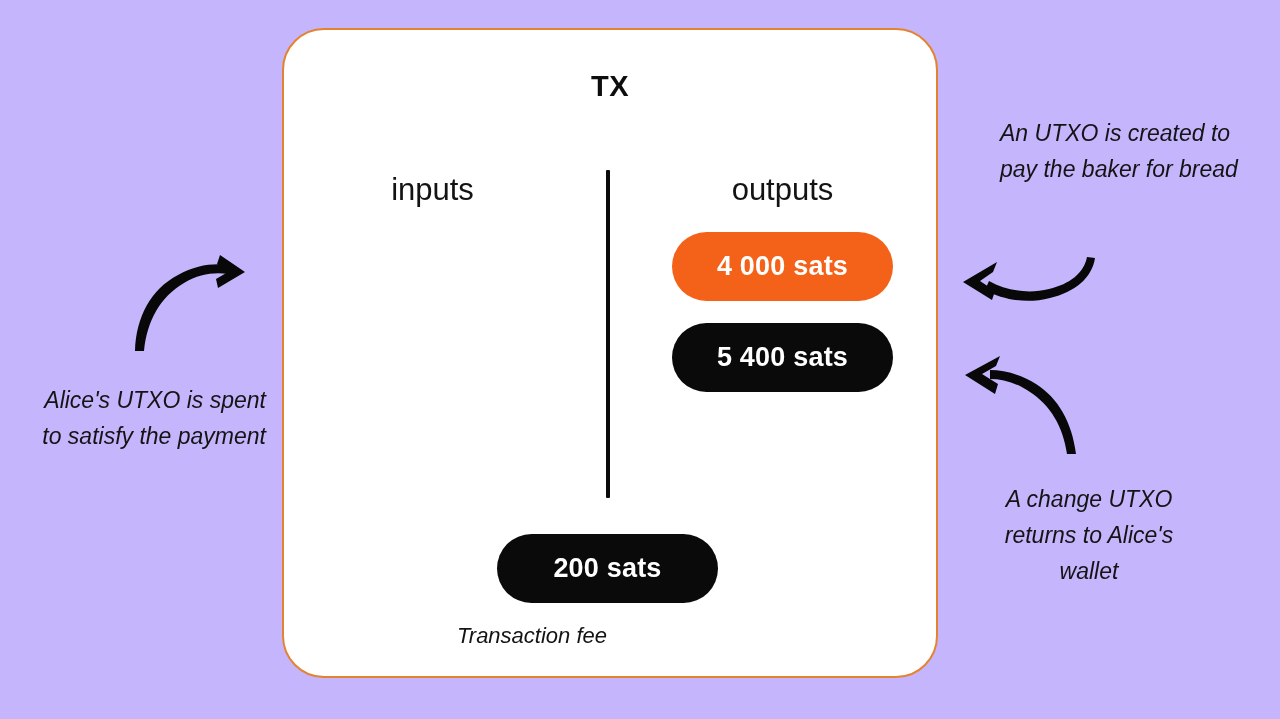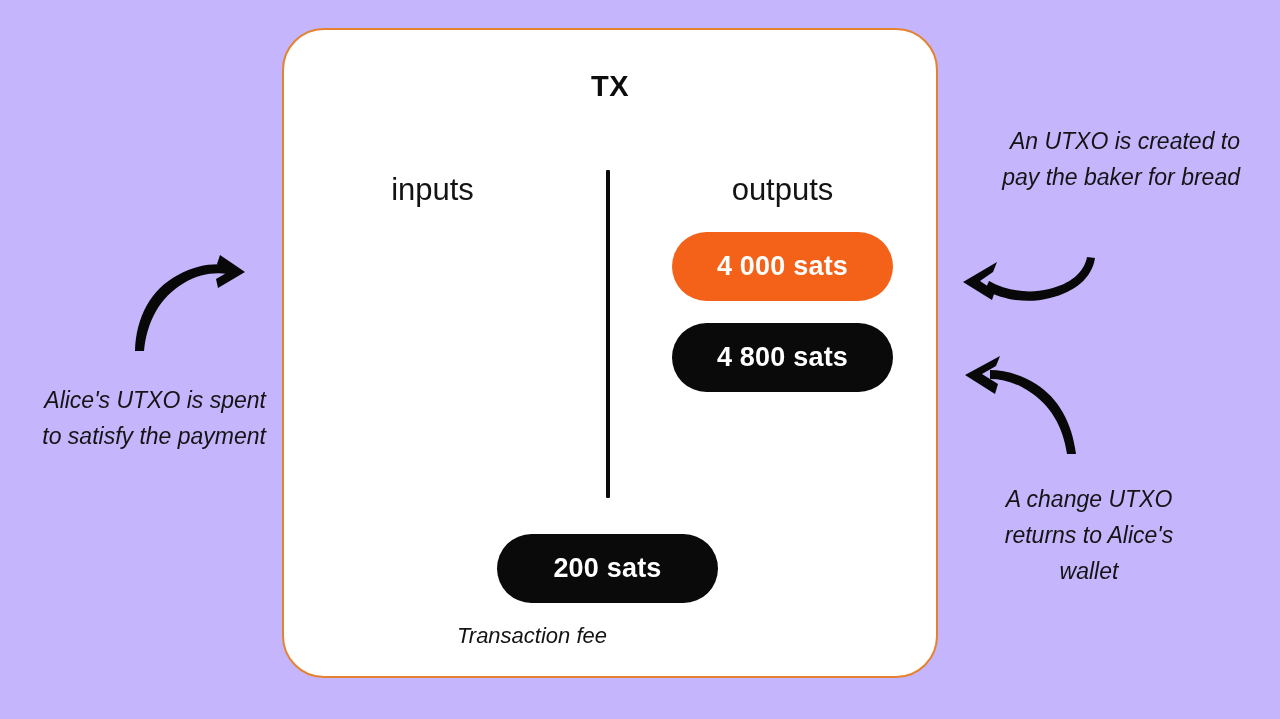--- a/index.html
+++ b/index.html
@@ -101,21 +101,21 @@
 
   
   .note {
     position: absolute;
     font-size: 23px;
     font-style: italic;
     line-height: 36px;
     color: #141414;
   }
   .note.left  { left: 36px;  top: 366px; width: 230px; text-align: right; margin-top: 16px; }
-  .note.tr    { left: 1000px; top: 123px; width: 240px; text-align: right; }
+  .note.tr    { left: 1000px; top: 115px; width: 240px; text-align: left; }
   .note.br    { left: 986px;  top: 481px; width: 206px; text-align: center; }
 
   
   .arrow-svg { position: absolute; overflow: visible; }
   .arrow-svg path { fill: #080808; }
   .arrow-left { left: 120px; top: 255px; }
   .arrow-tr   { left: 955px; top: 248px; }
   .arrow-br   { left: 960px; top: 352px; }
 </style>
 </head>
@@ -127,21 +127,21 @@
 
   <div class="tx-title">TX</div>
 
   <div class="col-label inputs">inputs</div>
   <div class="col-label outputs">outputs</div>
 
   <div class="divider"></div>
 
 
   <div class="pill orange p-out1">4 000 sats</div>
-  <div class="pill black p-out2">4 800 sats</div>
+  <div class="pill black p-out2">5 400 sats</div>
 
   <div class="pill black p-fee">200 sats</div>
   <div class="fee-caption">Transaction fee</div>
 
   <div class="note left">Alice's UTXO is spent to satisfy the payment</div>
 
   <div class="note tr">An UTXO is created to pay the baker for bread</div>
 
   <div class="note br">A change UTXO returns to Alice's wallet</div>
 

